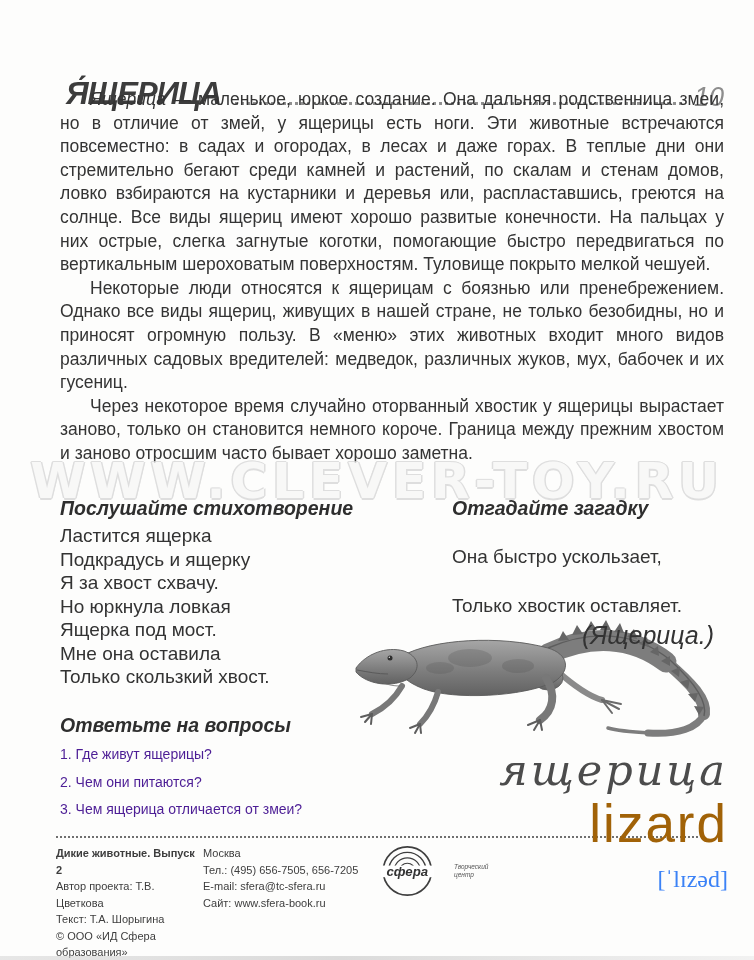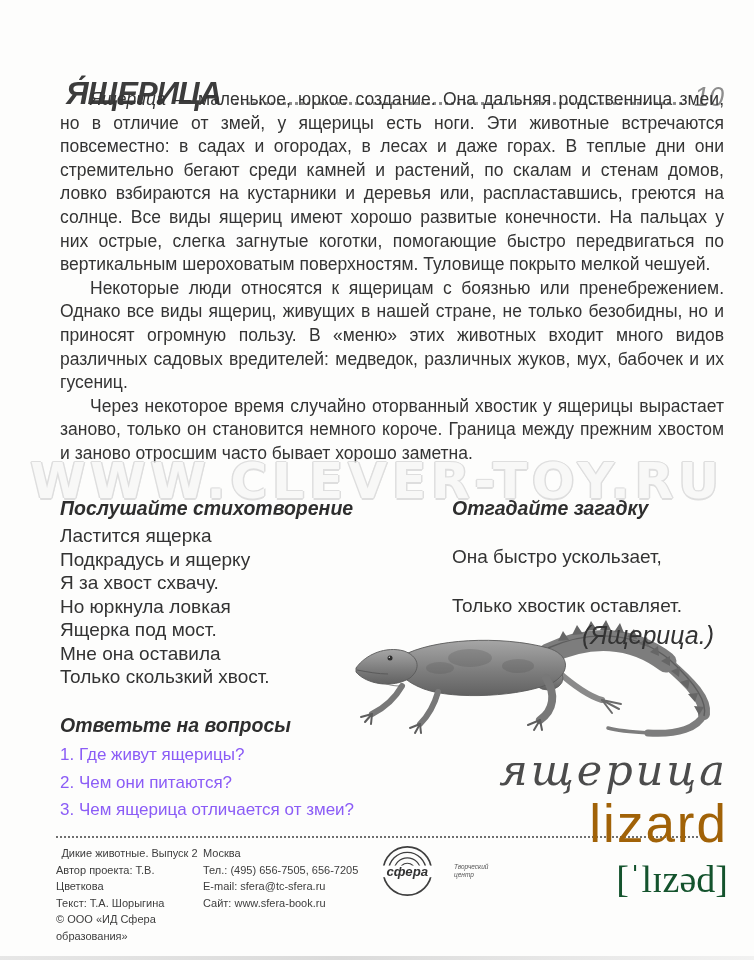--- a/index.html
+++ b/index.html
@@ -24,37 +24,37 @@
   .columns { position:absolute; left:60px; top:497px; width:664px; display:flex; z-index:1; }
   .col-left { width:392px; }
   .col-right { flex:1; }
   .sec-heading { font-size:19.5px; font-weight:bold; font-style:italic; color:#2e2e2e; margin:0 0 4px 0; }
   .poem-line { font-size:19px; line-height:23.5px; color:#333; }
   .riddle-line { font-size:19px; line-height:25px; color:#333;margin-top:24px; }
   .riddle-answer { font-size:25px; font-style:italic; text-align:right; padding-right:10px; margin-top:3px; color:#333; }
 
   
   .questions { position:absolute; left:60px; top:714px; width:430px; z-index:1; }
-  .q-line { font-size:17px; line-height:27.5px; color:#8b5cf6; }
+  .q-line { font-size:14px; line-height:27.5px; color:#4c1d95; }
 
   
   .illustration { position:absolute; left:350px; top:604px; width:392px; height:148px; z-index:0; }
 
   
   .vocab { position:absolute; right:26px; top:746px; text-align:right; z-index:1; }
   .vocab-ru { font-family:"DejaVu Serif", cursive; font-style:italic; font-size:43px; color:#4c4c4c; letter-spacing:3px; line-height:1.12; }
   .vocab-en { font-size:53px; color:#a16207; letter-spacing:2px; line-height:1.12; }
-  .vocab-tr { font-family:"Liberation Serif", serif; font-size:38px; color:#14532d; line-height:1.15; margin-top:4px; }
+  .vocab-tr { font-family:"Liberation Serif", serif; font-size:24px; color:#3b82f6; line-height:1.15; margin-top:12px; }
 
   
   .footer-rule { position:absolute; left:56px; right:56px; top:836px; border-top:2.5px dotted #6f6f6f; }
   .footer { position:absolute; left:56px; top:845px; font-size:11px; line-height:16.5px; color:#3d3d3d; display:flex; align-items:flex-start; }
   .f-col1 { width:147px; }
   .f-col2 { width:168px; }
-  .f-bold { font-weight:normal;text-align:center; }
+  .f-bold { font-weight:bold; }
   .f-logo { display:flex; align-items:center; margin-left:2px; margin-top:-2px;font-style:italic; }
   .logo-caption { width:50px; font-size:6.5px; line-height:8px; color:#555; margin-left:3px; }
 
   
   .watermark {
     position:absolute; left:0; right:0; top:452px; text-align:center; z-index:6;
     font-family:"DejaVu Sans", sans-serif; font-size:50px; font-weight:800; letter-spacing:5px;
     color:#f7f7f7;
     text-shadow:-1.5px 0 #d7d7d7, 1.5px 0 #d7d7d7, 0 -1.5px #d7d7d7, 0 1.5px #d7d7d7,
                 -1px -1px #dedede, 1px 1px #dedede;

